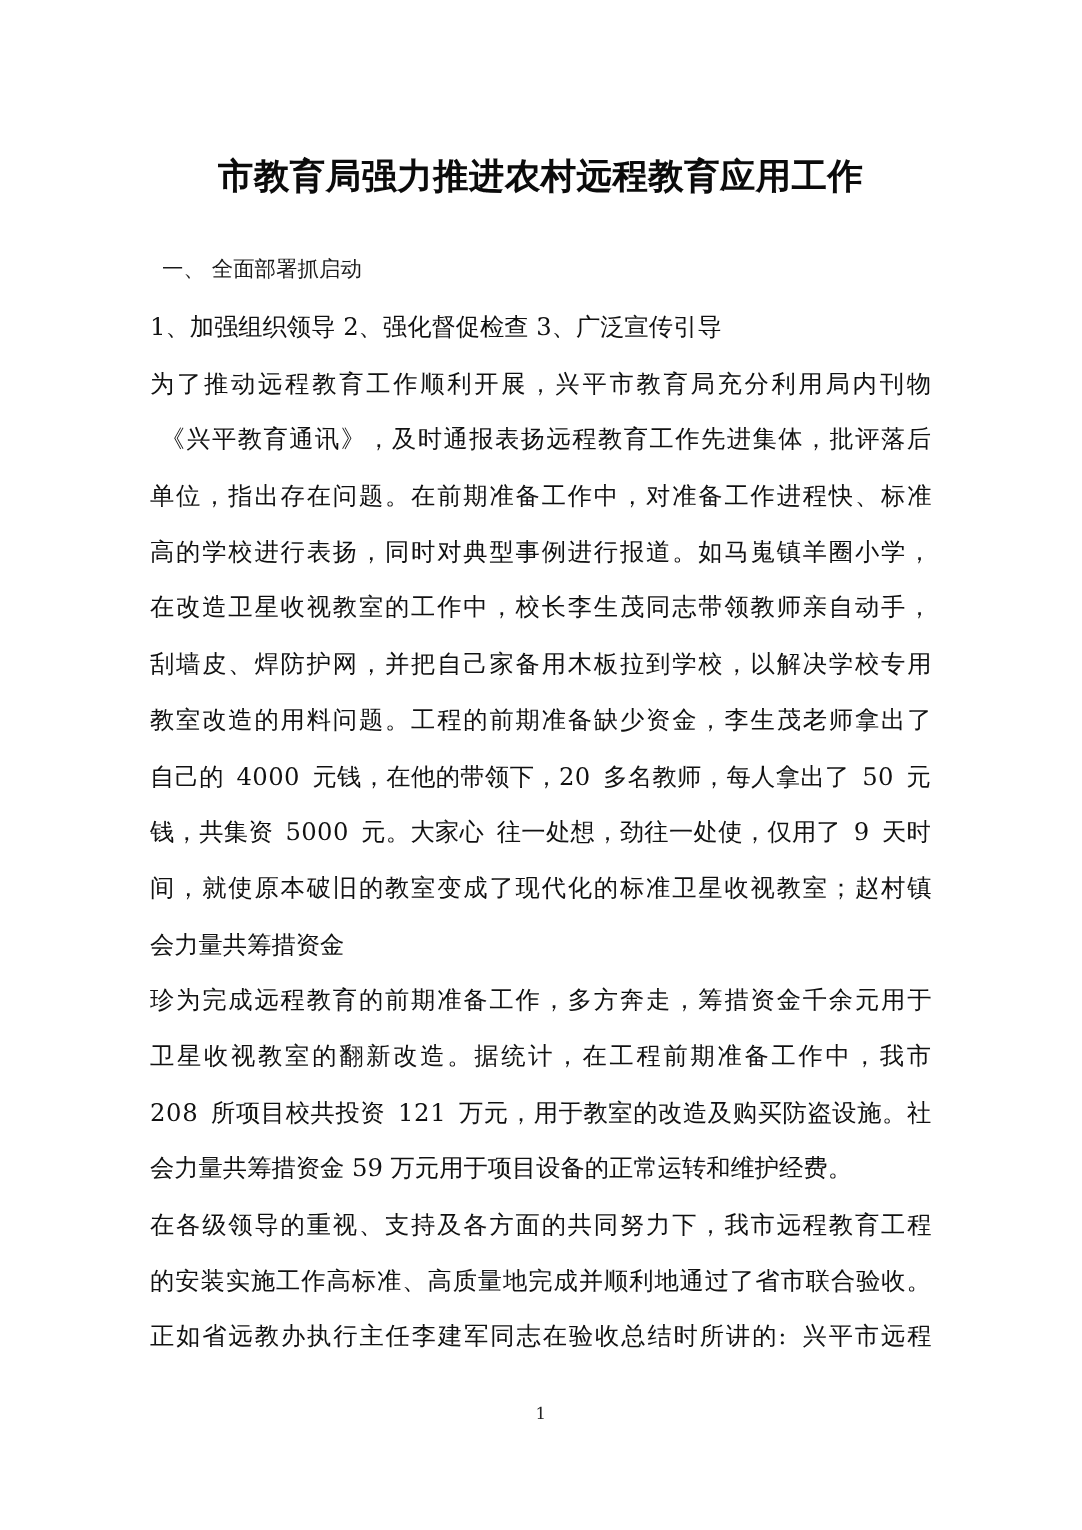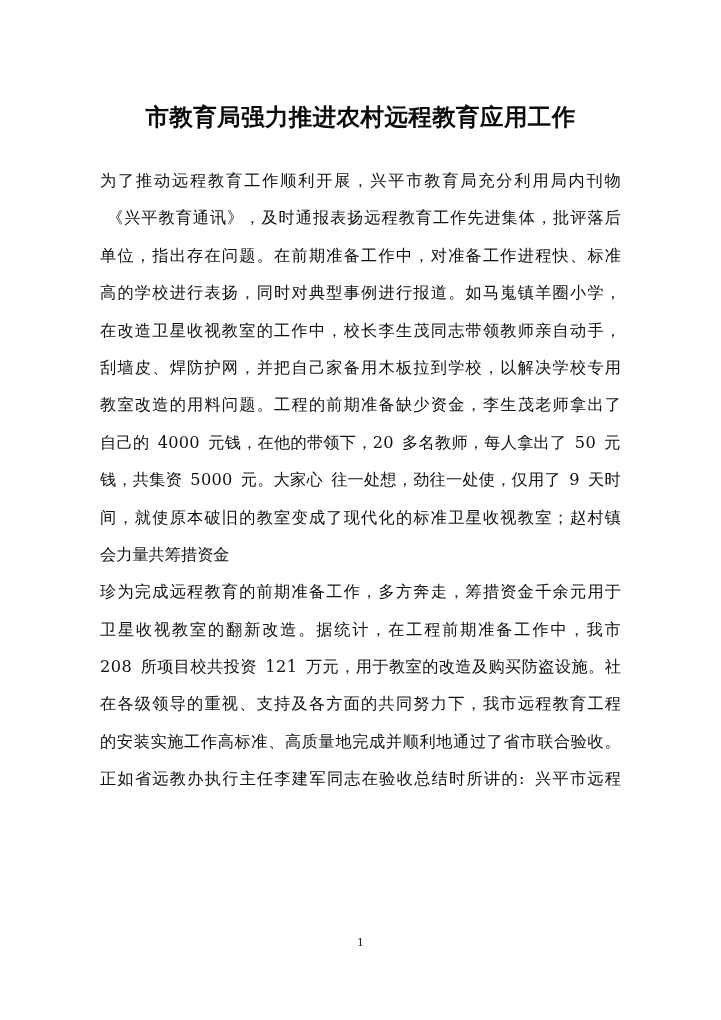--- a/index.html
+++ b/index.html
@@ -91,20 +91,22 @@
   }
 </style>
 </head>
 <body>
 
 <div id="page">
 
   <h1 id="doc-title">市教育局强力推进农村远程教育应用工作</h1>
 
   <div id="body-block">
+      <div class="doc-line heading">一、  全面部署抓启动</div>
+      <div class="doc-line">1、加强组织领导 2、强化督促检查 3、广泛宣传引导</div>
       <div class="doc-line justify">
         <span>为</span>
         <span>了</span>
         <span>推</span>
         <span>动</span>
         <span>远</span>
         <span>程</span>
         <span>教</span>
         <span>育</span>
         <span>工</span>
@@ -524,20 +526,21 @@
         <span>及</span>
         <span>购</span>
         <span>买</span>
         <span>防</span>
         <span>盗</span>
         <span>设</span>
         <span>施</span>
         <span>。</span>
         <span>社</span>
       </div>
+      <div class="doc-line">会力量共筹措资金 59 万元用于项目设备的正常运转和维护经费。</div>
       <div class="doc-line justify">
         <span>在</span>
         <span>各</span>
         <span>级</span>
         <span>领</span>
         <span>导</span>
         <span>的</span>
         <span>重</span>
         <span>视</span>
         <span>、</span>

